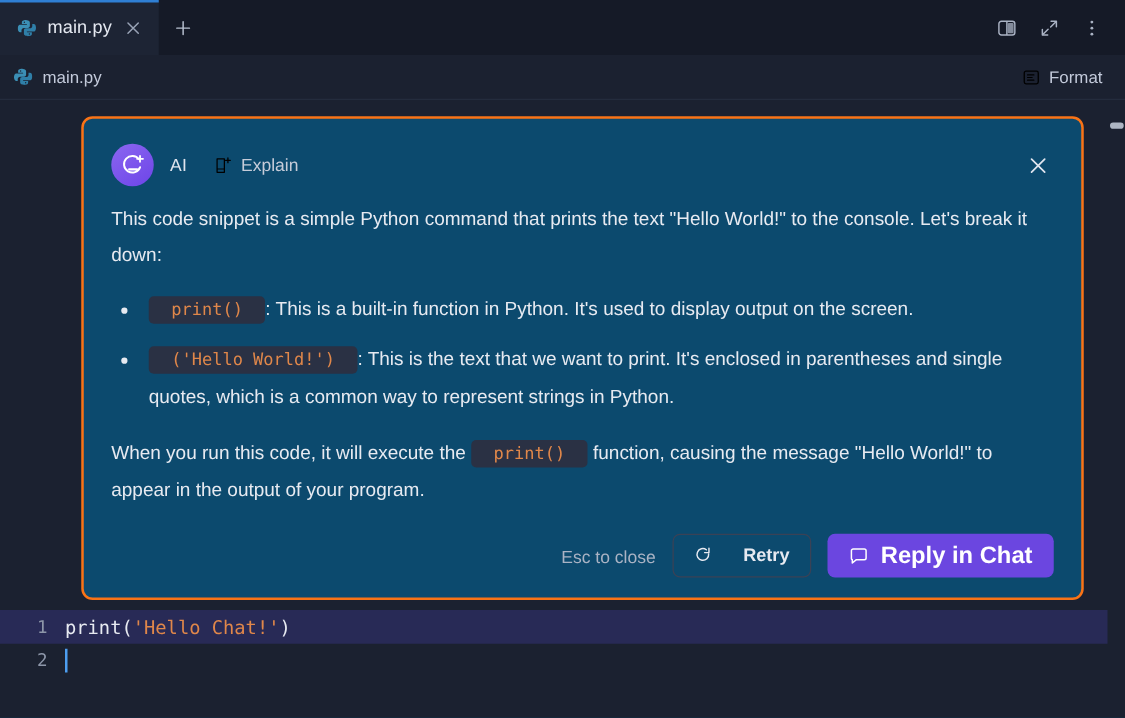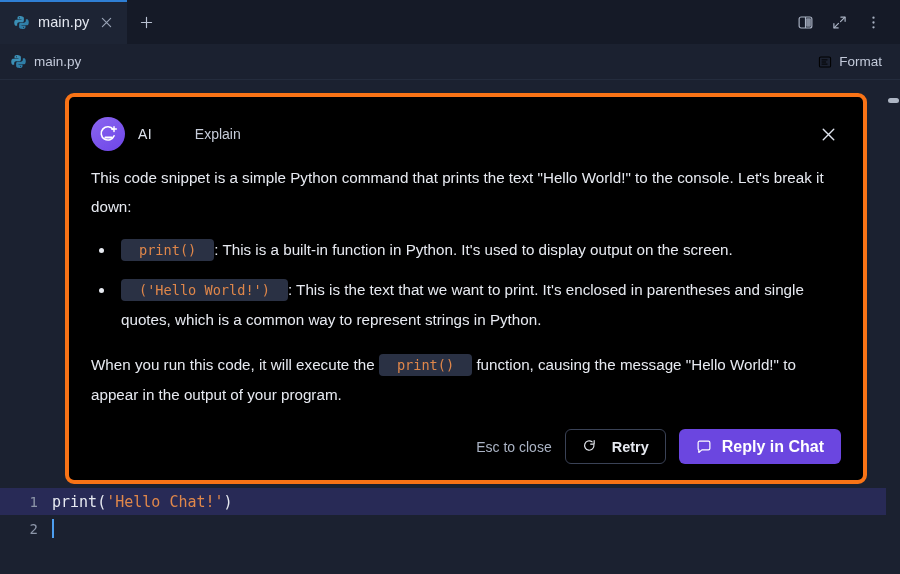--- a/index.html
+++ b/index.html
@@ -159,23 +159,23 @@
     background: #aeb6c4;
     cursor: pointer;
   }
 
   
   .ai-panel {
     position: absolute;
     top: 13px;
     left: 65px;
     width: 802px;
-    border: 4px solid #f97316;
+    border: 2px solid #f97316;
     border-radius: 9px;
-    background: #000000;
+    background: #0c4a6e;
     padding: 20px 22px 16px 22px;
   }
 
   .ai-header {
     display: flex;
     align-items: center;
     height: 34px;
     margin-bottom: 12px;
   }
   .ai-avatar {
@@ -265,21 +265,21 @@
     gap: 13px;
     margin-top: 20px;
   }
   .esc-hint {
     font-size: 14px;
     color: #aab3c4;
   }
   .retry-btn {
     display: flex;
     align-items: center;
-    gap: 15px;
+    gap: 25px;
     height: 35px;
     padding: 0 16px;
     border: 1px solid #3a4256;
     border-radius: 6px;
     background: transparent;
     color: #e7eaf1;
     font-size: 14.5px;
     font-weight: bold;
     font-family: "Liberation Sans", sans-serif;
     cursor: pointer;
@@ -287,21 +287,21 @@
   .reply-btn {
     display: flex;
     align-items: center;
     gap: 10px;
     height: 35px;
     padding: 0 17px;
     border: none;
     border-radius: 6px;
     background: #6b46e0;
     color: #ffffff;
-    font-size: 16px;
+    font-size: 19px;
     font-weight: bold;
     font-family: "Liberation Sans", sans-serif;
     cursor: pointer;
   }
 
   
   .code-area {
     position: absolute;
     left: 0;
     top: 408px;

